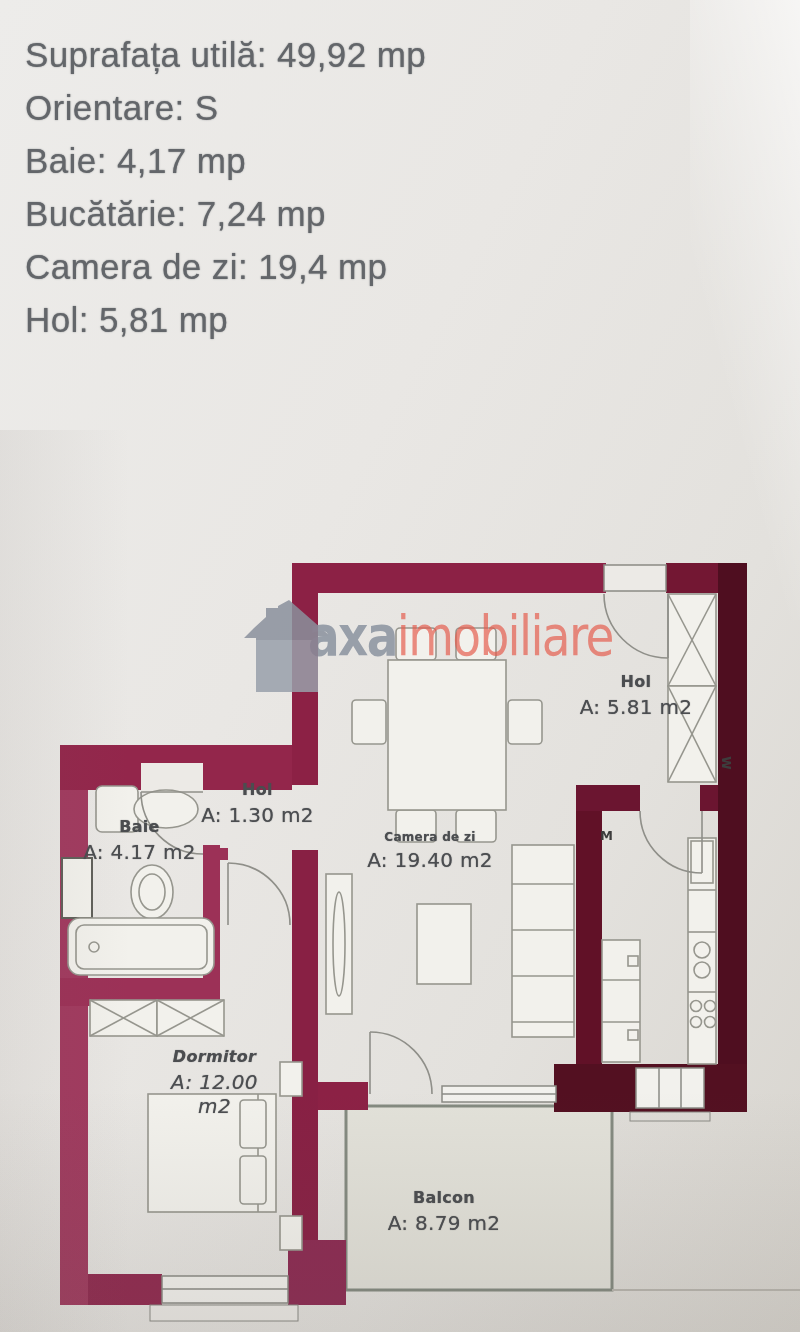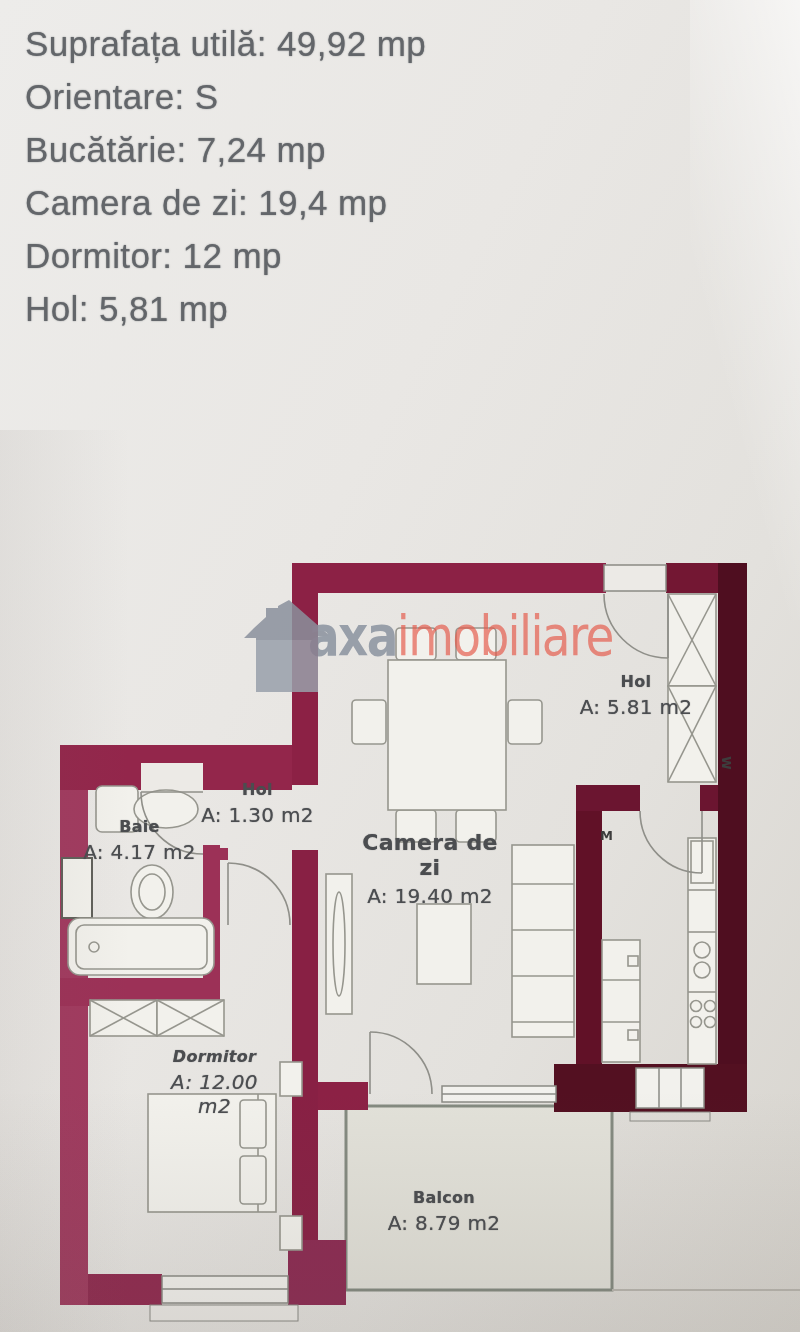--- a/index.html
+++ b/index.html
@@ -8,38 +8,38 @@
          font-family:"DejaVu Sans",sans-serif;}
   .overlay{position:absolute;pointer-events:none;}
   .light-tr{left:690px;top:0;width:110px;height:620px;
             background:linear-gradient(255deg,rgba(255,255,255,.65),rgba(255,255,255,0) 65%);}
   .shade-bottom{left:0;top:1090px;width:800px;height:242px;
             background:linear-gradient(180deg,rgba(95,88,80,0),rgba(95,88,80,.13));}
   .shade-left{left:0;top:430px;width:130px;height:902px;
             background:linear-gradient(90deg,rgba(110,100,92,.09),rgba(110,100,92,0));}
 
   
-  .listing{position:absolute;left:25px;top:17px;color:#63666a;font-family:"Liberation Sans",sans-serif;
+  .listing{position:absolute;left:25px;top:28px;color:#63666a;font-family:"Liberation Sans",sans-serif;
            font-size:35px;line-height:53px;letter-spacing:.4px;
            text-shadow:0 0 1.4px rgba(99,102,106,.85);}
   .listing div{white-space:nowrap;}
 
   
   .plan-svg{position:absolute;left:0;top:0;}
 
   
   .room-label{position:absolute;text-align:center;color:#4b4d50;
               text-shadow:0 0 1px rgba(75,77,80,.75);}
   .room-name{display:block;font-size:16px;font-weight:bold;letter-spacing:.3px;}
   .room-area{display:block;font-size:20px;margin-top:4px;letter-spacing:.3px;}
   .lbl-hol-entrance{left:566px;top:672px;width:140px;}
   .lbl-hol-small{left:200px;top:780px;width:115px;}
   .lbl-baie{left:82px;top:817px;width:115px;}
   .lbl-camera{left:350px;top:830px;width:160px;}
-  .lbl-camera .room-name{font-size:22px;}
+  .lbl-camera .room-name{font-size:12px;}
   .lbl-bucatarie{left:594px;top:883px;width:118px;}
   .lbl-dormitor{left:152px;top:1047px;width:125px;font-style:italic;}
   .lbl-balcon{left:376px;top:1188px;width:136px;}
 
   
   .watermark{position:absolute;left:244px;top:600px;height:94px;display:flex;align-items:flex-start;opacity:.85;text-align:right;}
   .wm-house{flex:0 0 auto;}
   .wm-text{margin-left:-22px;margin-top:8px;font-size:56px;line-height:1;letter-spacing:-2px;
            transform:scaleX(.84);transform-origin:left top;white-space:nowrap;}
   .wm-axa{font-weight:bold;color:#8b93a0;}
@@ -207,23 +207,23 @@
       </g>
     </g>
 
     <text x="600" y="840" font-size="13" fill="#3d3d3d" font-weight="bold">M</text>
     <text x="722" y="756" font-size="15" fill="#3d3d3d" font-weight="bold" transform="rotate(90 722 756)">w</text>
   </svg>
 
   <div class="listing">
     <div>Suprafața utilă: 49,92 mp</div>
     <div>Orientare: S</div>
+    <div>Baie: 4,17 mp</div>
     <div>Bucătărie: 7,24 mp</div>
     <div>Camera de zi: 19,4 mp</div>
-    <div>Dormitor: 12 mp</div>
     <div>Hol: 5,81 mp</div>
   </div>
 
   <div class="room-label lbl-hol-entrance">
     <span class="room-name">Hol</span>
     <span class="room-area">A: 5.81 m2</span>
   </div>
   <div class="room-label lbl-hol-small">
     <span class="room-name">Hol</span>
     <span class="room-area">A: 1.30 m2</span>

